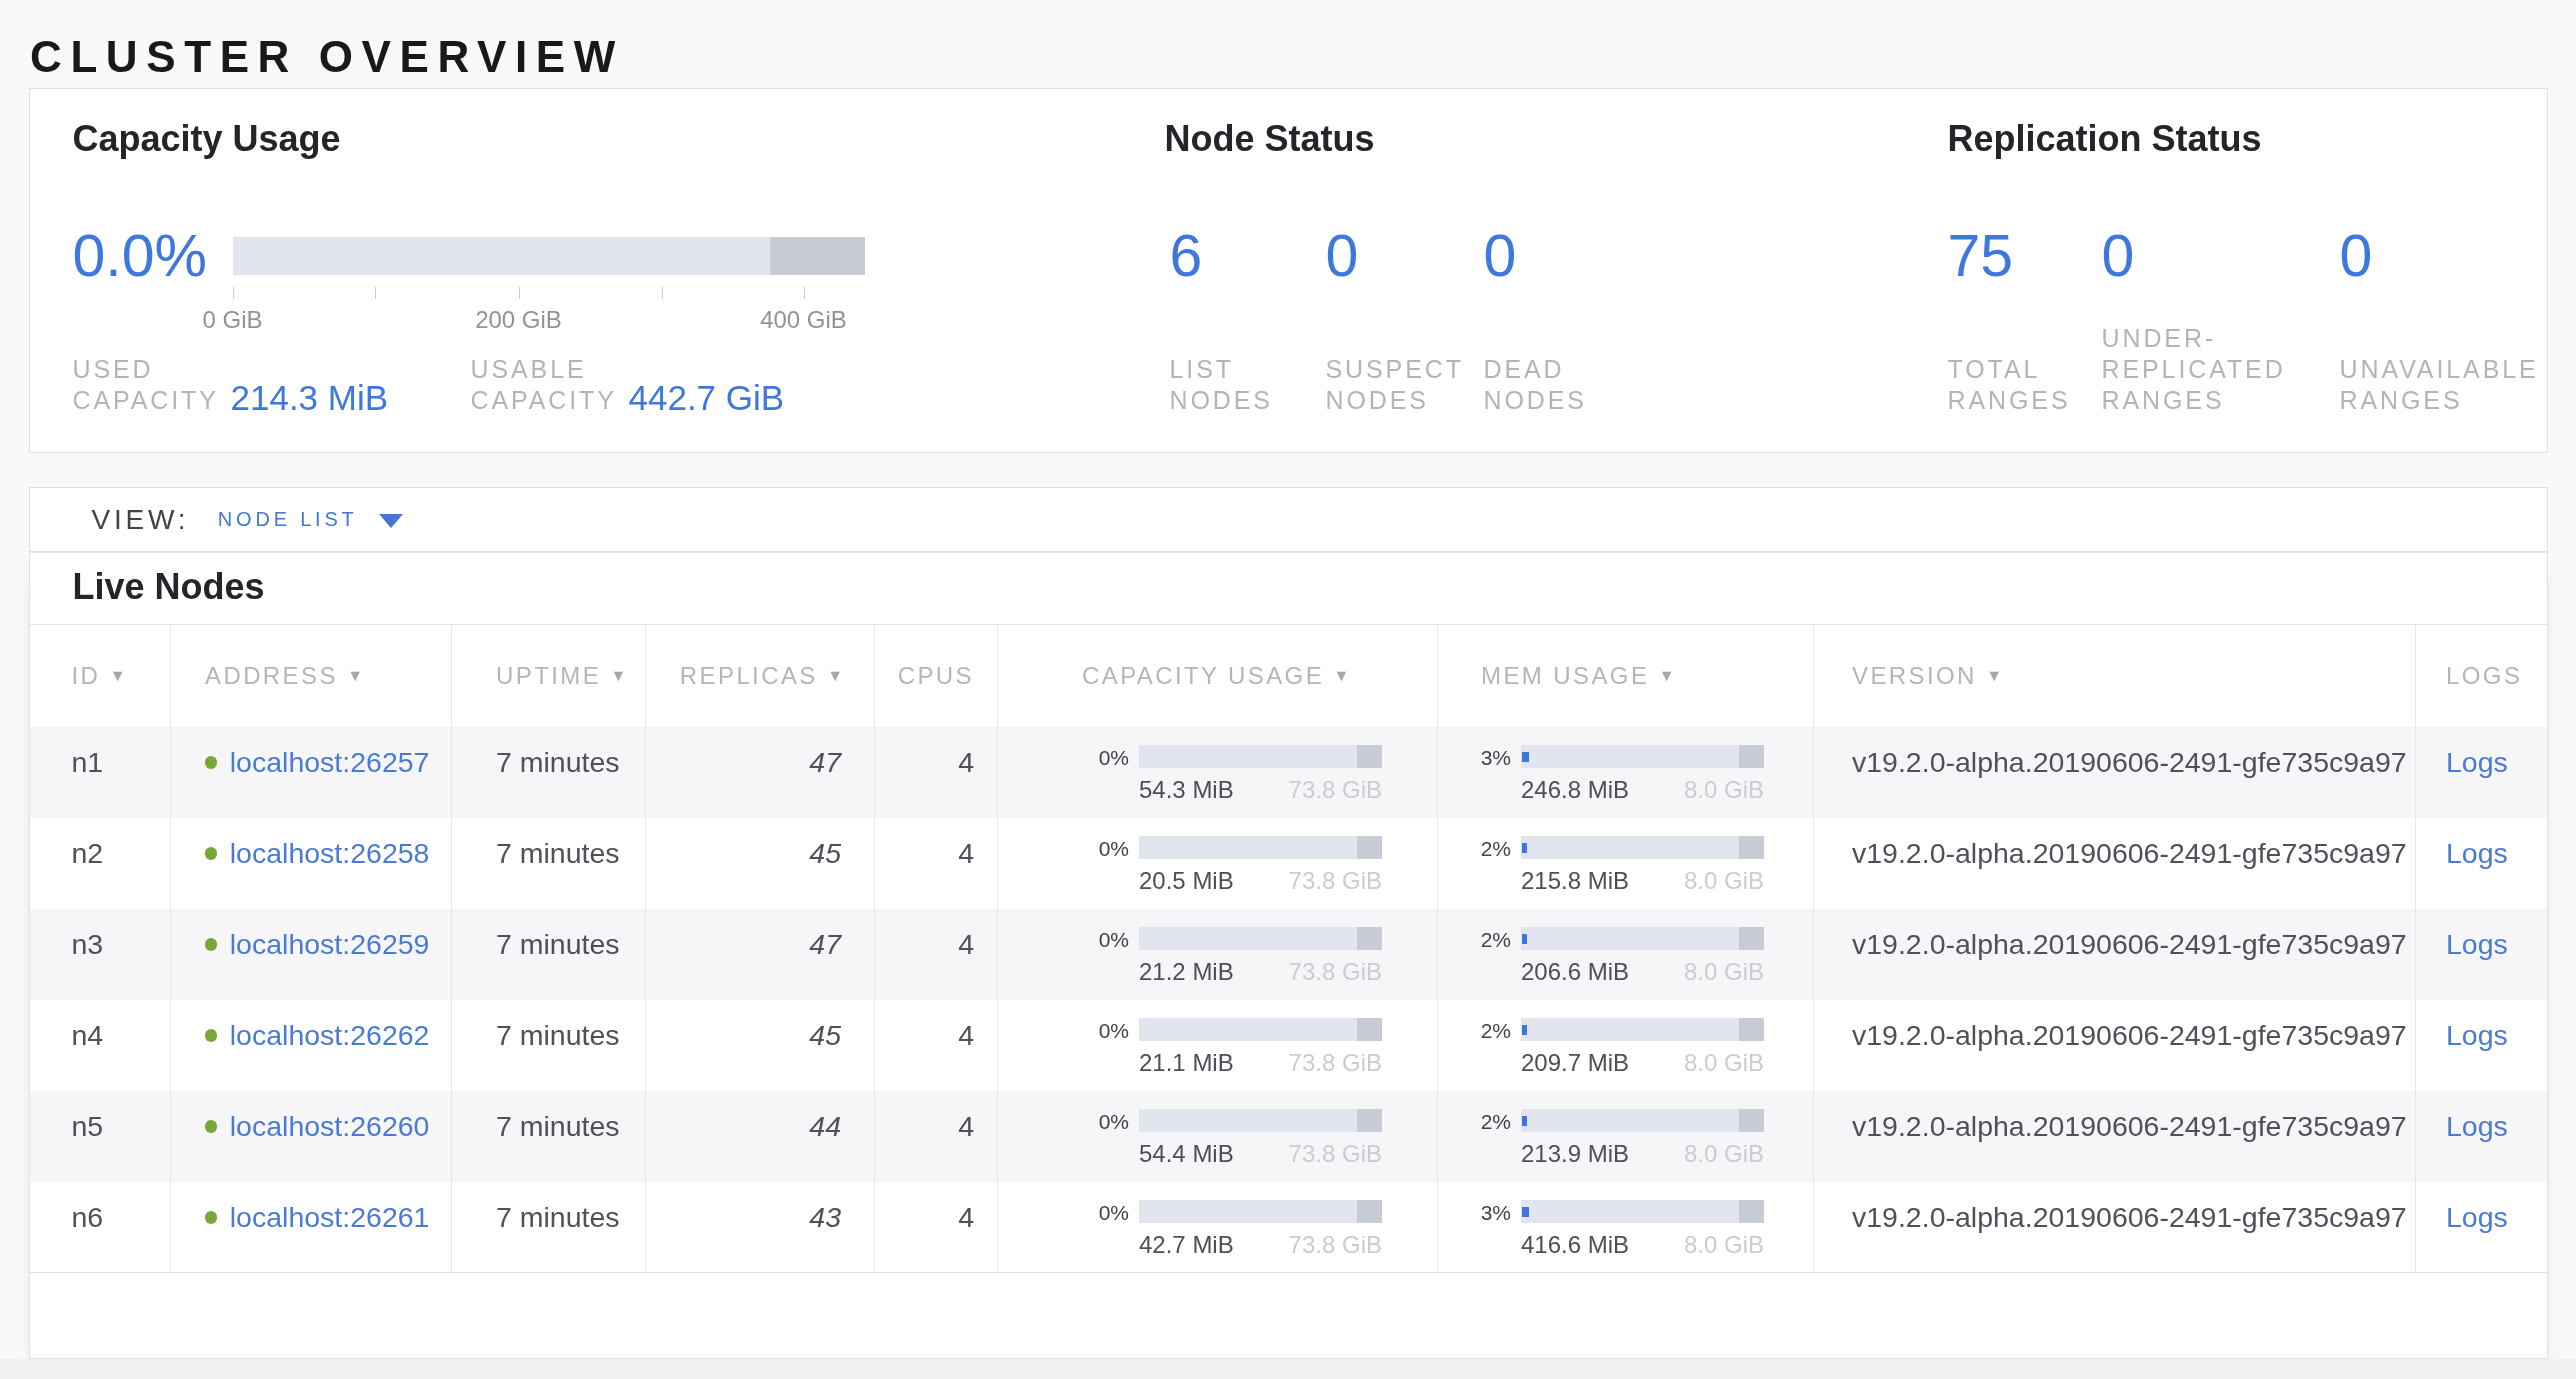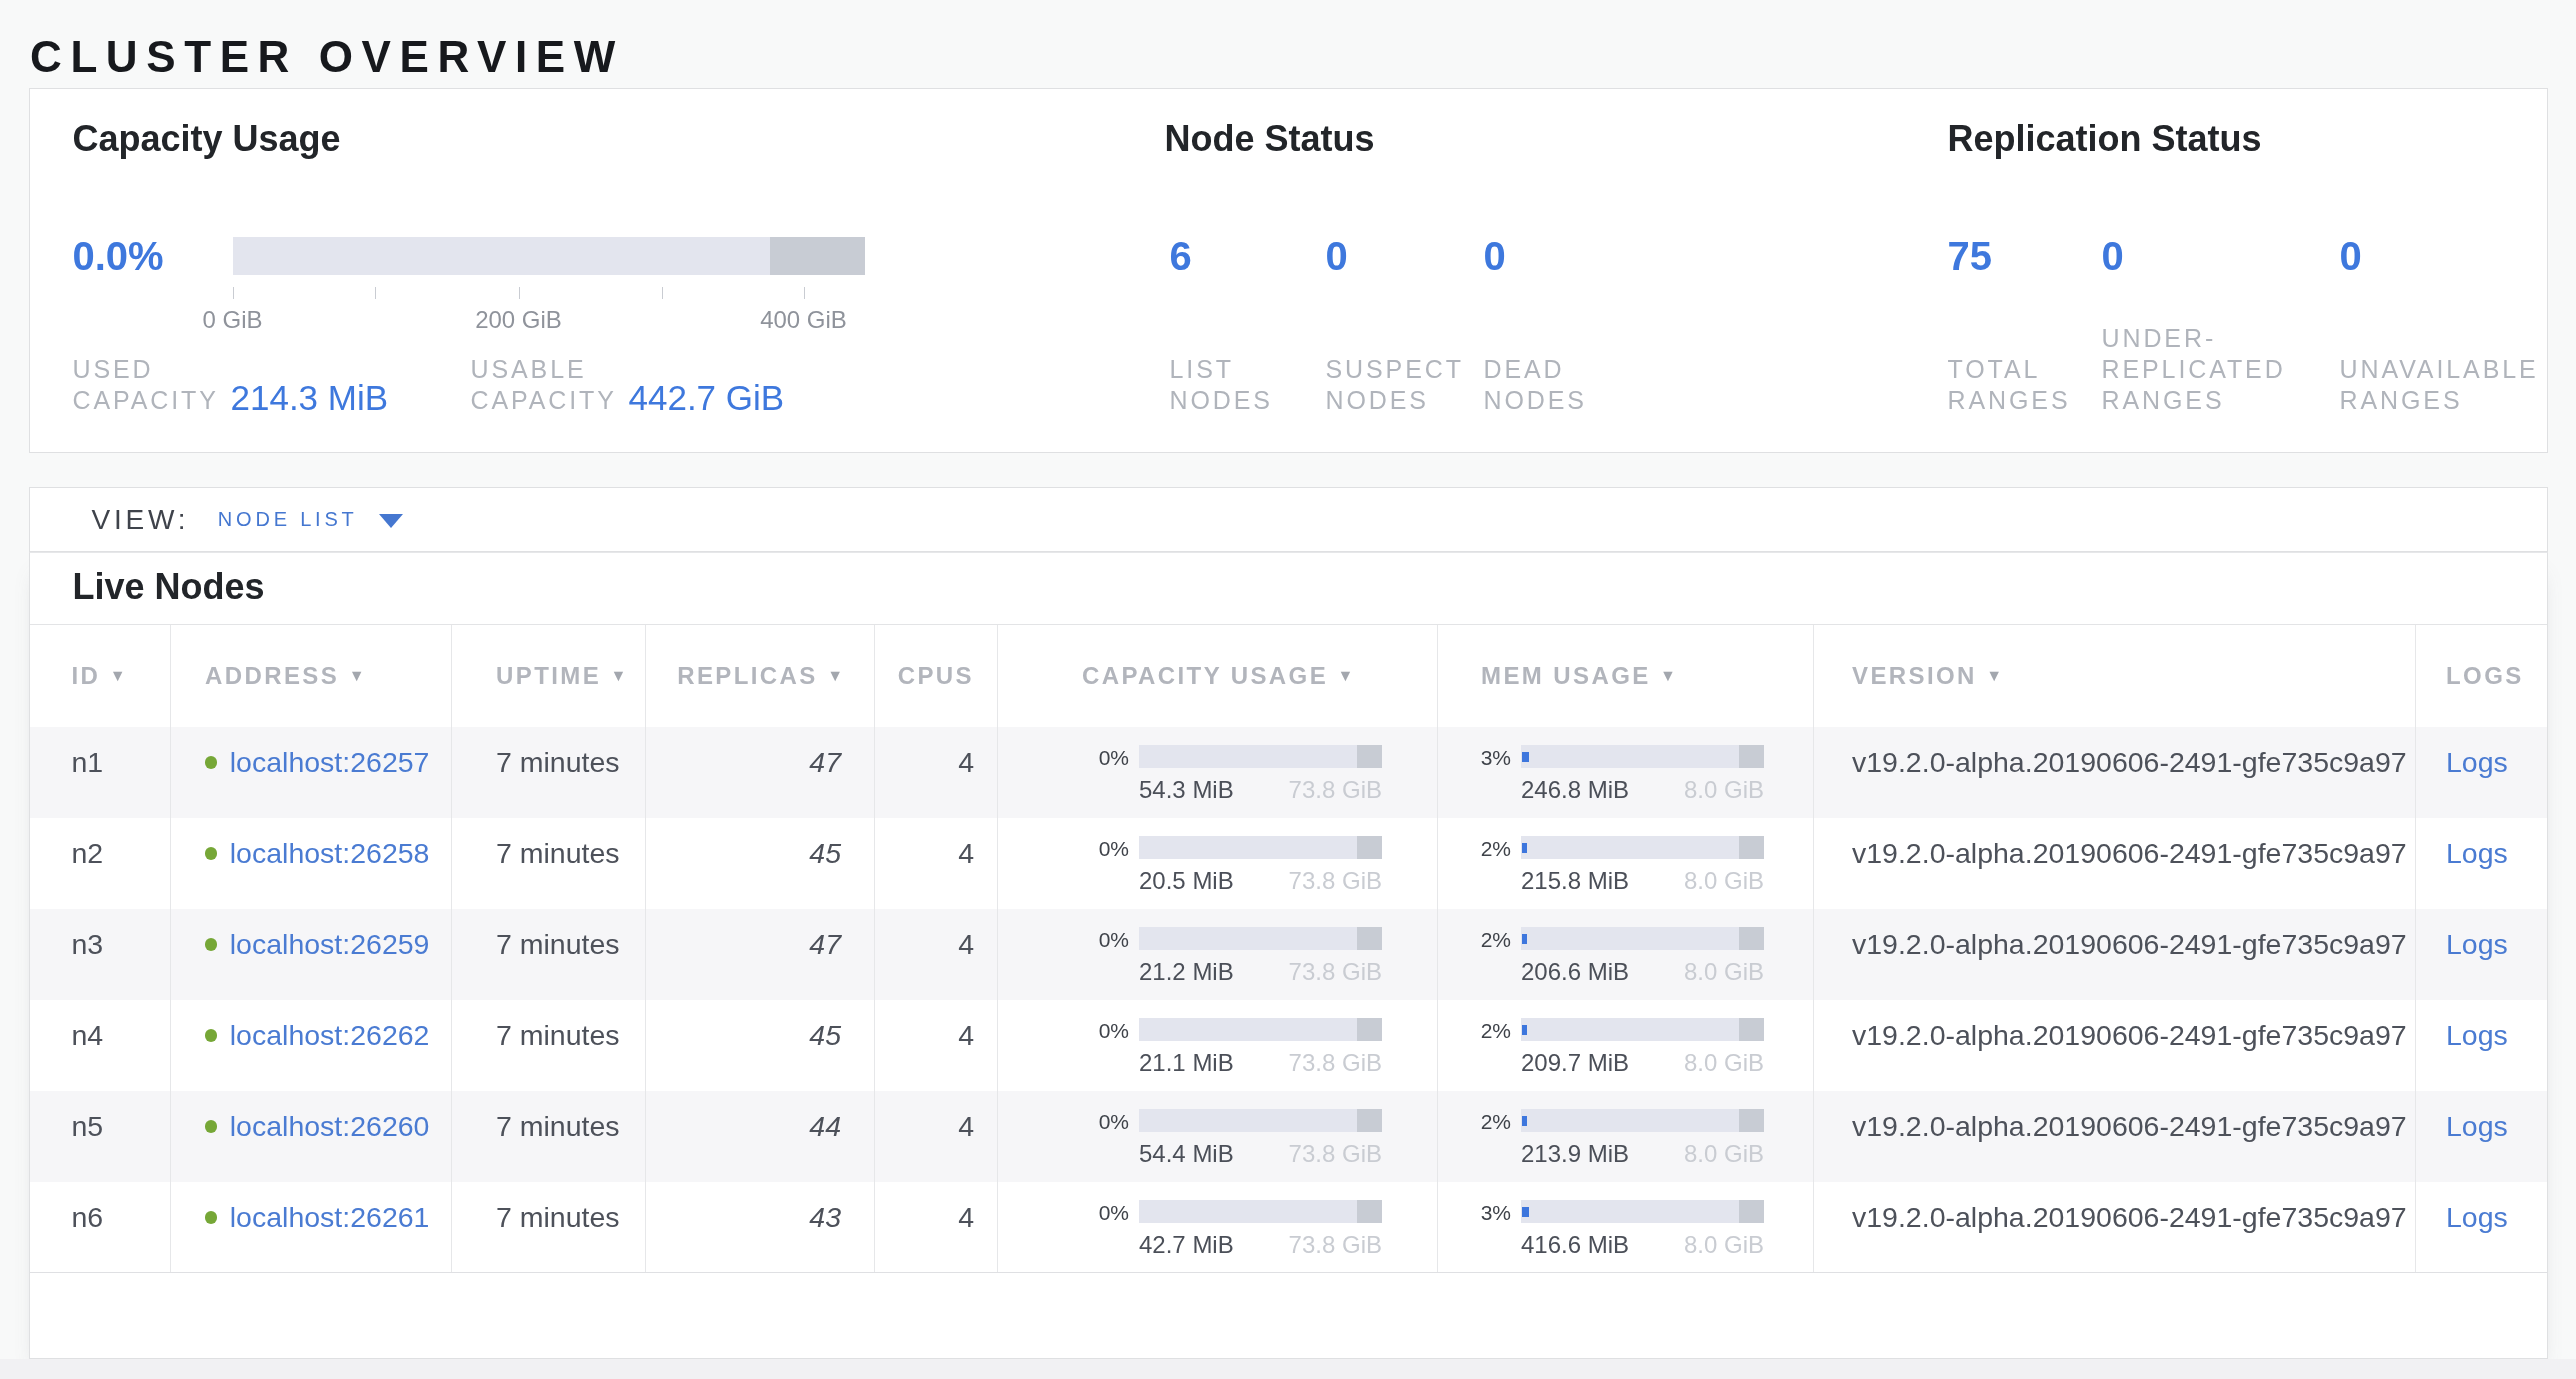--- a/index.html
+++ b/index.html
@@ -15,21 +15,21 @@
     position:absolute; left:30px; top:32px;
     font-size:44px; font-weight:700; letter-spacing:8.6px;
     color:#17191d;
   }
   .card {
     position:absolute; left:28.5px; width:2519px;
     background:#ffffff; border:1px solid #dfe0e2;
   }
   .summary-card { top:88px; height:365px; }
   .sec-h { position:absolute; top:28.5px; font-size:36px; font-weight:700; color:#222529; }
-  .big-val { position:absolute; top:131px; font-size:40px; line-height:72px; font-weight:700; color:#3e78dd; }
+  .big-val { position:absolute; top:131px; font-size:59px; line-height:72px; font-weight:400; color:#3e78dd; }
   .stat-label {
     position:absolute; bottom:36px;
     font-size:25px; line-height:31px; letter-spacing:2.9px;
     color:#b0b4bb; white-space:pre-line; font-weight:400;
   }
   .stat-val37 { position:absolute; top:289px; font-size:35px; color:#3e78dd; }
 
   
   .cap-track { position:absolute; left:203px; top:148px; width:632px; height:38px; background:#e3e5ee; }
   .cap-dark  { position:absolute; right:0; top:0; width:15%; height:100%; background:#c8ccd4; }
@@ -55,21 +55,21 @@
   
   .live-card { top:552px; height:807px; border-top:1px solid #e6e7e9;
     box-shadow:0 15px 21px -11.4px rgba(110,110,118,0.35); }
   .live-h { position:absolute; left:43px; top:13.3px; font-size:36px; font-weight:700; color:#222529; }
   .nodes-table-wrap { position:absolute; top:71px; left:0; width:100%; }
   table { width:100%; table-layout:fixed; border-collapse:collapse; }
   thead tr { height:102px; }
   th {
     border-top:1px solid #e3e4e6; border-left:1px solid #e6e7e9;
     vertical-align:middle; text-align:left;
-    font-size:24px; font-weight:700; letter-spacing:2.4px; color:#b2b5bc;
+    font-size:24px; font-weight:400; letter-spacing:2.4px; color:#b2b5bc;
   }
   th:first-child, td:first-child { border-left:none; }
   .arr { font-size:16px; color:#a3a7ae; margin-left:9.5px; position:relative; top:-2.9px; }
   tbody tr { height:91px; background:#ffffff; }
   tbody tr.alt { background:#f6f6f8; }
   tbody tr:last-child td { border-bottom:1px solid #dfe0e3; }
   td {
     border-left:1px solid #e6e7e9; vertical-align:top;
     padding-top:19px; font-size:28.5px; color:#4d515a;
   }

